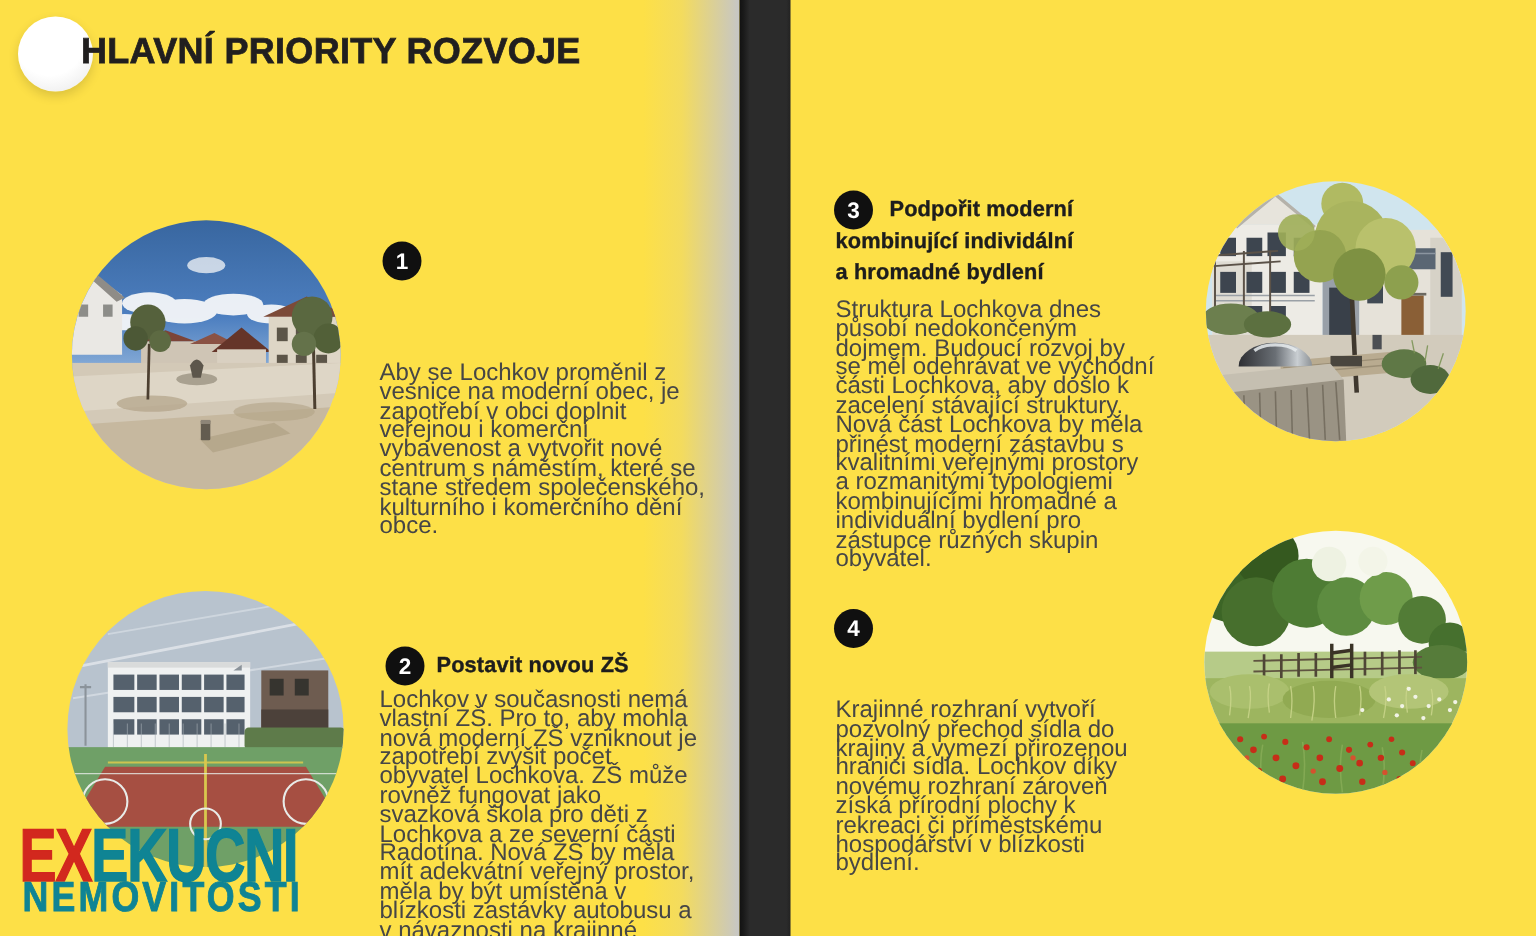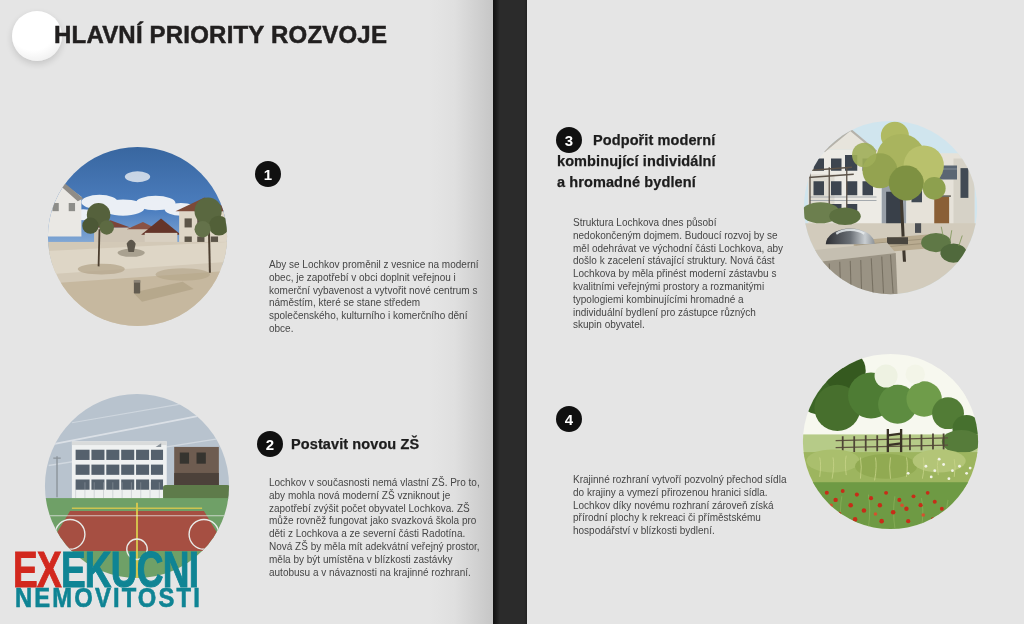--- a/index.html
+++ b/index.html
@@ -1,17 +1,17 @@
 <!DOCTYPE html>
 <html><head>
 <meta charset="utf-8">
 <style>
   html,body { margin:0; padding:0; background:#ffffff; }
   .canvas {
-    position:relative; width:1024px; height:624px; background:#e5e5e5;
+    position:relative; width:1024px; height:624px; background:#fde047;
     font-family:"Liberation Sans", sans-serif; overflow:hidden;
   }
   .decor-circle {
     position:absolute; left:12px; top:11px; width:50px; height:50px; border-radius:50%;
     background: radial-gradient(circle at 42% 32%, #ffffff 52%, #efefef 82%, #dfdfdf 100%);
     box-shadow: 0 3px 7px rgba(0,0,0,0.14);
   }
   .page-title {
     position:absolute; left:54px; top:21px; z-index:3;
     font-size:24px; font-weight:bold; letter-spacing:0.2px; color:#211f1f;
@@ -31,22 +31,22 @@
     background:#101010; color:#ffffff; font-weight:bold; font-size:15px;
     display:flex; align-items:center; justify-content:center;
   }
   .prio-title {
     position:absolute; z-index:3; margin:0;
     font-size:14.5px; line-height:21px; font-weight:bold; color:#1d1d1d;
     white-space:pre-line; text-indent:36px; letter-spacing:0.1px;
     -webkit-text-stroke:0.25px #1d1d1d;
   }
   .prio-body {
-    position:absolute; z-index:3; margin:16px;
-    font-size:10px; line-height:12.8px; color:#464646; letter-spacing:0;
+    position:absolute; z-index:3; margin:0;
+    font-size:16px; line-height:12.8px; color:#464646; letter-spacing:0;
   }
   .logo { position:absolute; z-index:5; }
   .logo-line1 {
     position:absolute; left:13px; top:545px; line-height:1;
     font-size:50px; font-weight:bold; letter-spacing:-1px;
     transform:scaleX(0.74); transform-origin:left top; white-space:nowrap;
     -webkit-text-stroke:1px currentColor;
   }
   .logo-line1 .seg { -webkit-text-stroke:1px currentColor; }
   .logo-red { color:#d2281e; }
@@ -407,20 +407,20 @@
       <g fill="#e04a2c" opacity="0.9">
         <circle cx="33" cy="172" r="2"></circle>
           <circle cx="83" cy="182" r="2"></circle>
           <circle cx="113" cy="172" r="2"></circle>
           <circle cx="137" cy="183" r="2"></circle>
       </g>
     </g>
   </svg>
 
   <div class="badge" style="left:556px; top:406px;">4</div>
-  <p class="prio-body" style="left:557px; top:458px; width:219px;">Krajinné rozhraní vytvoří pozvolný přechod sídla do krajiny a vymezí přirozenou hranici sídla. Lochkov díky novému rozhraní zároveň získá přírodní plochy k rekreaci či příměstskému hospodářství v blízkosti bydlení.</p>
+  <p class="prio-body" style="left:557px; top:468px; width:219px;">Krajinné rozhraní vytvoří pozvolný přechod sídla do krajiny a vymezí přirozenou hranici sídla. Lochkov díky novému rozhraní zároveň získá přírodní plochy k rekreaci či příměstskému hospodářství v blízkosti bydlení.</p>
 
   <div class="logo">
     <div class="logo-line1"><span class="seg logo-red">EX</span><span class="seg logo-teal">EKUCNI</span></div>
     <div class="logo-line2">NEMOVITOSTI</div>
   </div>
 
 </div>
 
 </body></html>

